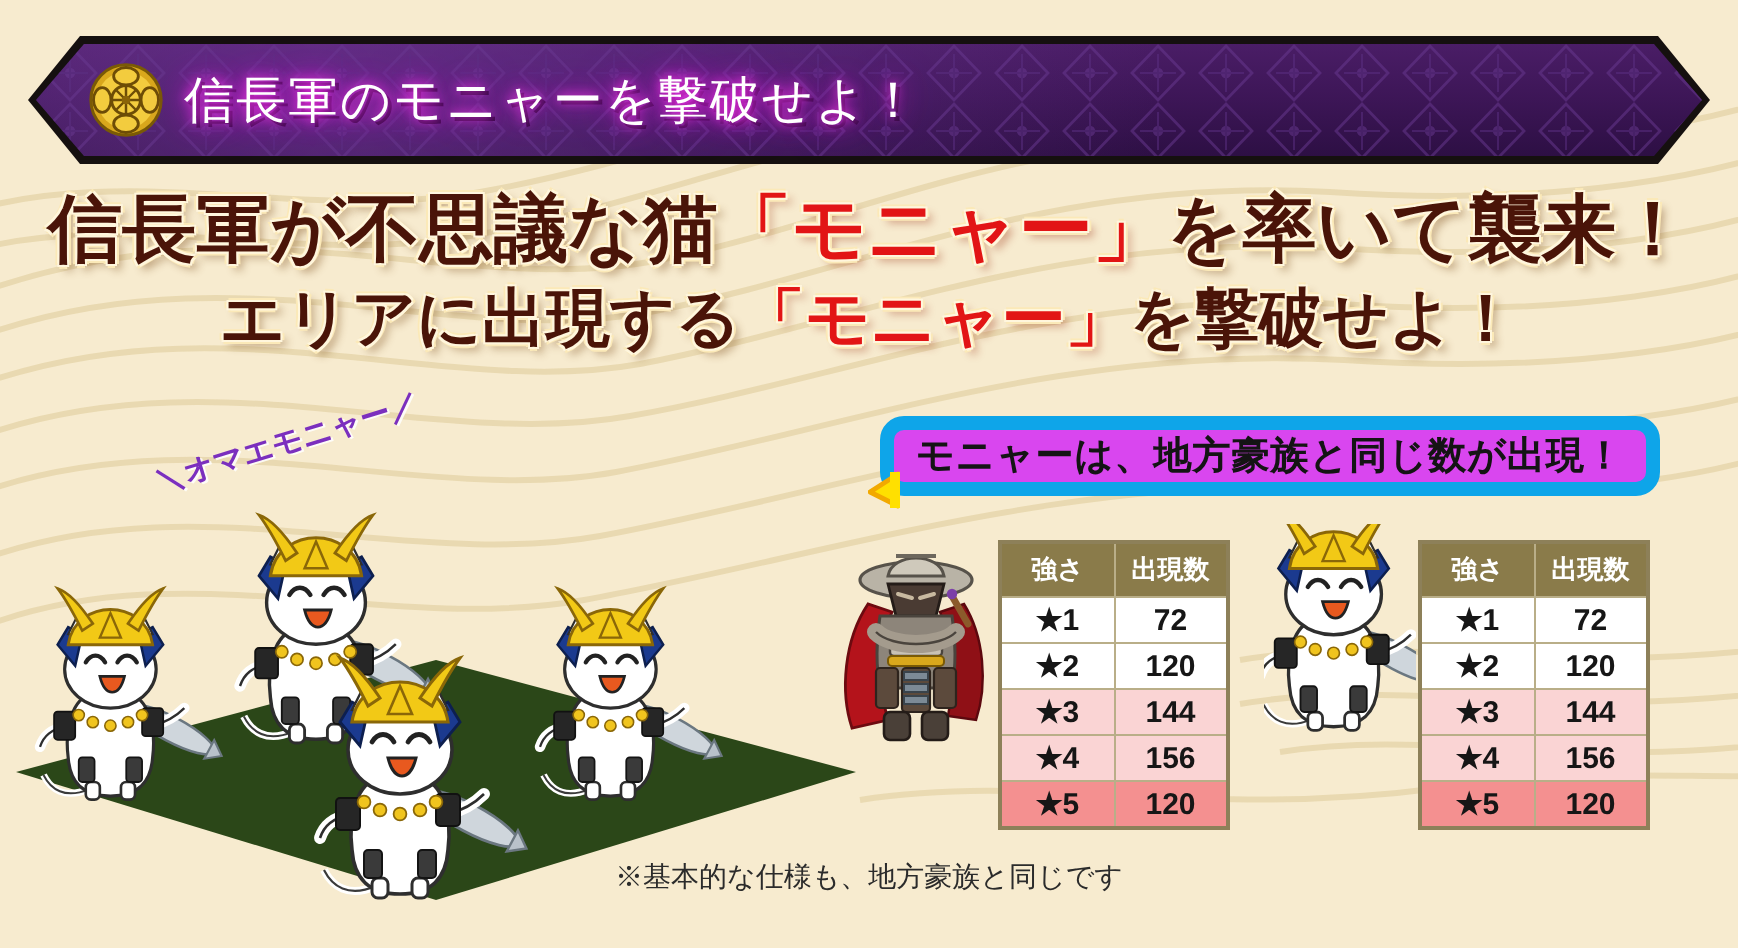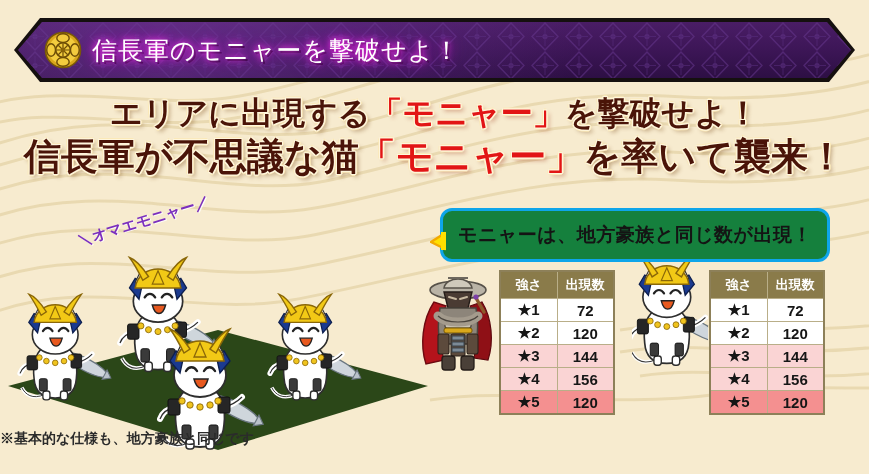--- a/index.html
+++ b/index.html
@@ -76,22 +76,22 @@
 
   
   #stage { position:absolute; left:8px; top:330px; width:420px; height:120px; z-index:2; }
 
   
   #cats-group { position:absolute; left:8px; top:255px; width:420px; height:200px; z-index:3; }
   .cat { position:absolute; }
 
   
   #speech-bubble {
-    position:absolute; left:440px; top:208px; width:390px; height:54px; z-index:7;
-    background:#15803d; border:3px solid #0ea5e9; border-radius:12px;
+    position:absolute; left:440px; top:208px; width:390px; height:40px; z-index:7;
+    background:#d946ef; border:7px solid #0ea5e9; border-radius:12px;
     display:flex; align-items:center; justify-content:center;
   }
   #speech-bubble-text {
     font-size:19px; font-weight:bold; color:#141414; white-space:nowrap; letter-spacing:.5px;
   }
   #bubble-tail { position:absolute; left:-13px; top:20px; width:16px; height:20px; }
 
   
   .stat-table {
     position:absolute; z-index:6;
@@ -114,22 +114,22 @@
   tr.tier-w td { background:#ffffff; }
   tr.tier-p td { background:#fad4d4; }
   tr.tier-s td { background:#f49090; }
 
   
   #warlord-sprite { position:absolute; left:418px; top:268px; width:80px; height:108px; z-index:5; }
   #cat-sprite     { position:absolute; left:632px; top:262px; width:76px; height:112px; z-index:5; }
 
   
   #footnote {
-    position:absolute; left:0; top:430px; width:869px; z-index:6;
-    font-size:14px; font-weight:bold; color:#2b2b2b;
+    position:absolute; left:0; top:430px; width:869px; text-align:center; z-index:6;
+    font-size:14px; font-weight:normal; color:#2b2b2b;
   }
 </style>
 </head>
 <body>
 
 <svg id="bg-pattern" width="869" height="474" viewBox="0 0 869 474">
   <rect width="869" height="474" fill="#f7ebcf"></rect>
   <g stroke="#e9d9b0" stroke-width="3" fill="none" opacity="0.95">
     <path d="M-20,150 C 120,95 230,150 330,130 C 430,110 520,60 660,70 C 780,78 860,60 900,45"></path>
     <path d="M-20,172 C 110,120 225,175 325,156 C 430,136 525,88 665,96 C 785,104 862,86 900,72"></path>
@@ -176,25 +176,25 @@
       <path d="M20,13 L20,27 M13,20 L27,20"></path>
       <path d="M15,15 L25,25 M25,15 L15,25"></path>
     </g>
     <circle cx="20" cy="20" r="2.3" fill="#8a6408"></circle>
   </svg>
 
   <div id="banner-title">信長軍のモニャーを撃破せよ！</div>
 </div>
 
 <div id="headline">
+  <div class="hl-line" id="headline-line1">
+    <span class="hl-dark">信長軍が不思議な猫</span><span class="hl-red">「モニャー」</span><span class="hl-dark">を率いて襲来！</span>
+  </div>
   <div class="hl-line" id="headline-line2">
     <span class="hl-dark">エリアに出現する</span><span class="hl-red">「モニャー」</span><span class="hl-dark">を撃破せよ！</span>
-  </div>
-  <div class="hl-line" id="headline-line1">
-    <span class="hl-dark">信長軍が不思議な猫</span><span class="hl-red">「モニャー」</span><span class="hl-dark">を率いて襲来！</span>
   </div>
 </div>
 
 <div id="omae-label">＼オマエモニャー／</div>
 
 <svg id="stage" viewBox="0 0 420 120">
   <polygon points="210,0 420,56 210,120 0,56" fill="#2b4718"></polygon>
 </svg>
 
 <svg id="cats-group" viewBox="0 0 420 200">

